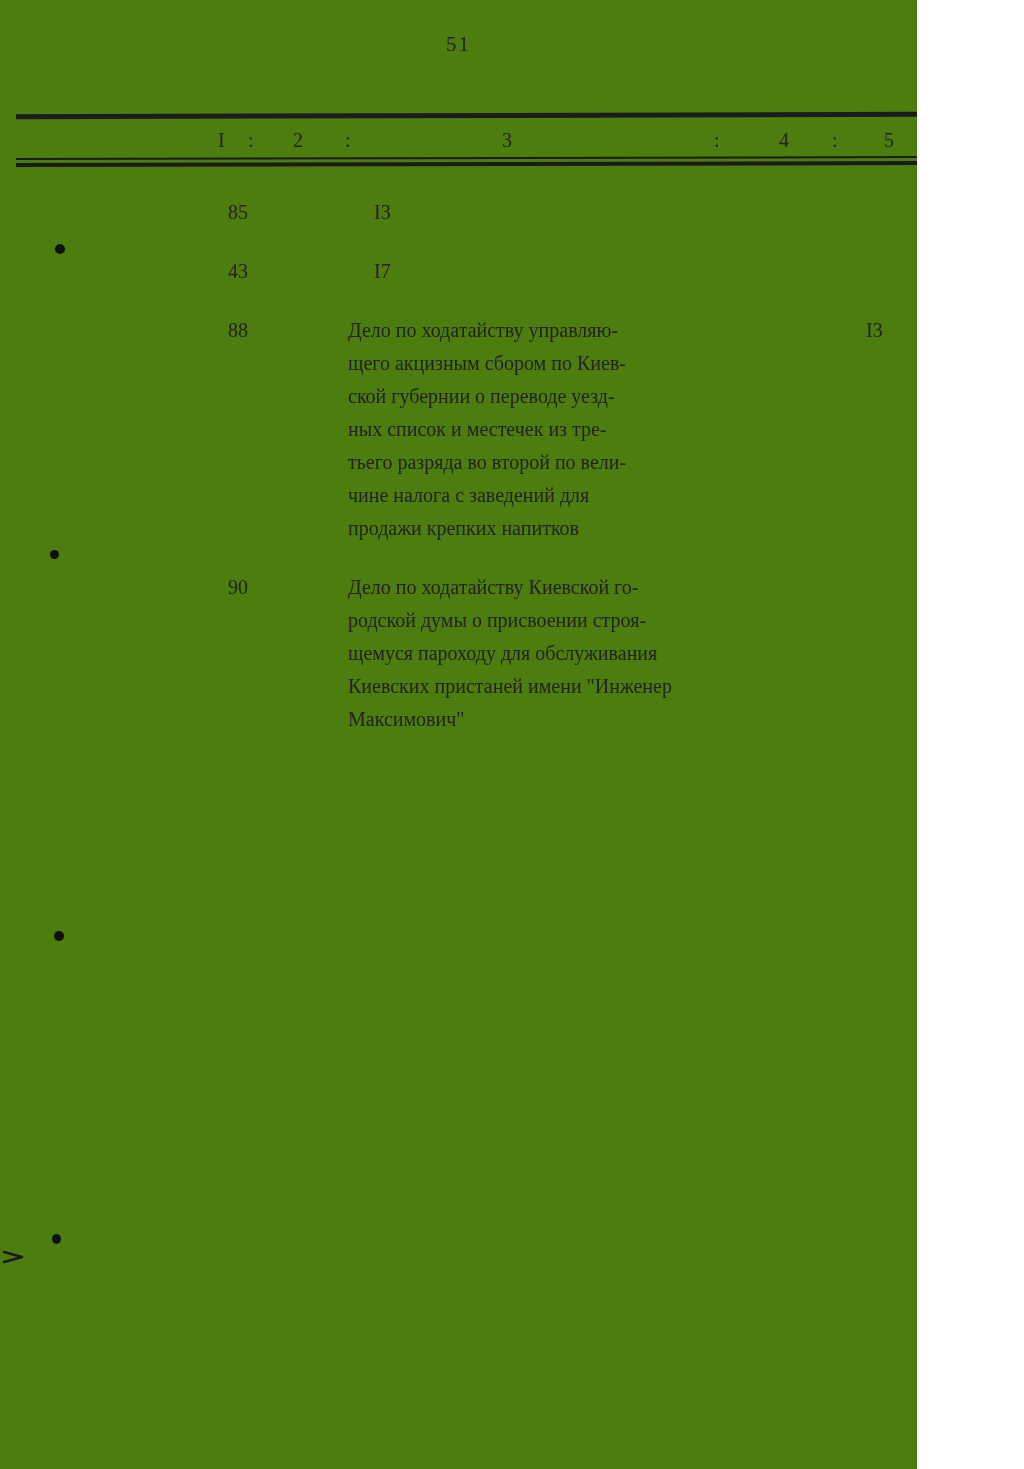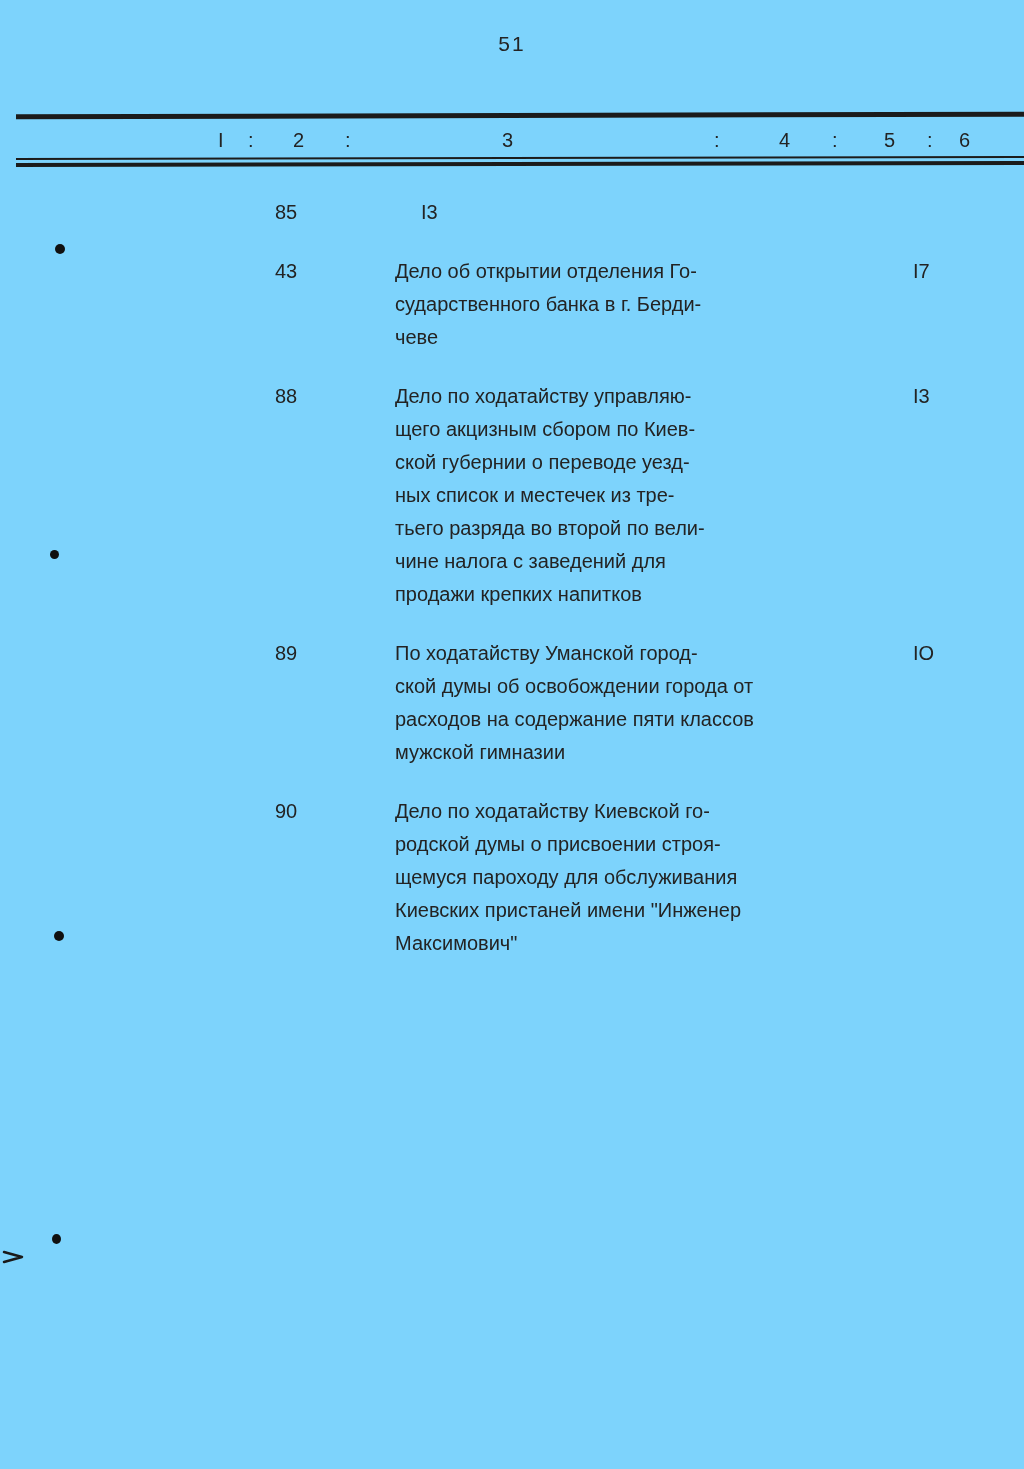--- a/index.html
+++ b/index.html
@@ -1,21 +1,21 @@
 <!DOCTYPE html>
 <html><head>
 <meta charset="utf-8">
 <style>
   html, body { margin: 0; padding: 0; }
   .page {
     position: relative;
-    width: 1024px;
+    width: 917px;
     height: 1469px;
-    background: #7dd3fc;
-    font-family: Liberation Sans, sans-serif;
+    background: #4d7c0f;
+    font-family: Liberation Serif, serif;
     color: #232323;
     overflow: hidden;
   }
   .page-number {
     position: absolute;
     top: 32px;
     left: 0;
     width: 100%;
     text-align: center;
     font-size: 21px;
@@ -44,21 +44,20 @@
     top: 196px;
     left: 0;
     width: 100%;
   }
   .entry {
     display: flex;
     align-items: flex-start;
     margin-bottom: 26px;
     font-size: 20px;
     line-height: 33px;
-    margin-left: 47px;
   }
   .entry-number {
     margin-left: 228px;
     width: 120px;
     flex: 0 0 auto;
   }
   .entry-text {
     width: 492px;
     flex: 0 0 auto;
     white-space: pre-line;
@@ -109,47 +108,36 @@
 
   <div class="entries">
 
     <div class="entry">
       <div class="entry-number">85</div>
       <div class="entry-pages">I3</div>
     </div>
 
     <div class="entry">
       <div class="entry-number">43</div>
-      <div class="entry-text">Дело об открытии отделения Го-
-сударственного банка в г. Берди-
-чеве</div>
       <div class="entry-pages">I7</div>
     </div>
 
 
     <div class="entry">
       <div class="entry-number">88</div>
       <div class="entry-text">Дело по ходатайству управляю-
 щего акцизным сбором по Киев-
 ской губернии о переводе уезд-
 ных список и местечек из тре-
 тьего разряда во второй по вели-
 чине налога с заведений для
 продажи крепких напитков</div>
       <div class="entry-pages">I3</div>
     </div>
 
-    <div class="entry">
-      <div class="entry-number">89</div>
-      <div class="entry-text">По ходатайству Уманской город-
-ской думы об освобождении города от
-расходов на содержание пяти классов
-мужской гимназии</div>
-      <div class="entry-pages">IO</div>
-    </div>
 
     <div class="entry">
       <div class="entry-number">90</div>
       <div class="entry-text">Дело по ходатайству Киевской го-
 родской думы о присвоении строя-
 щемуся пароходу для обслуживания
 Киевских пристаней имени "Инженер
 Максимович"</div>
       <div class="entry-pages"></div>
     </div>

